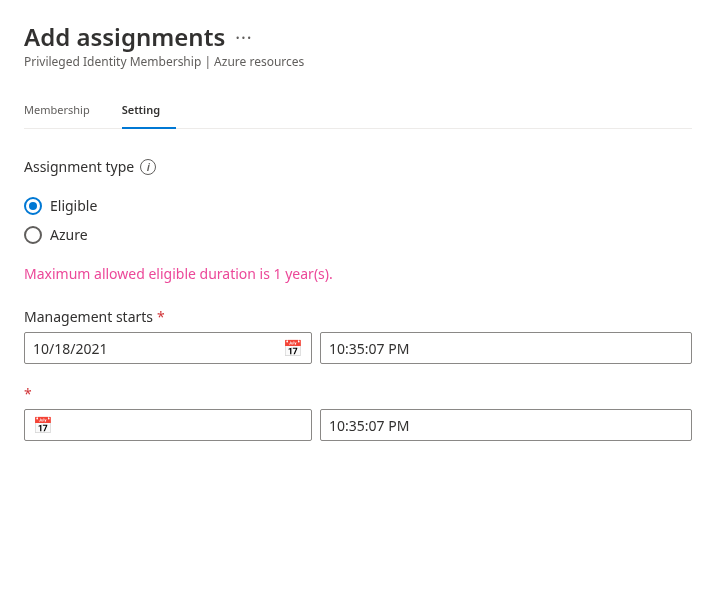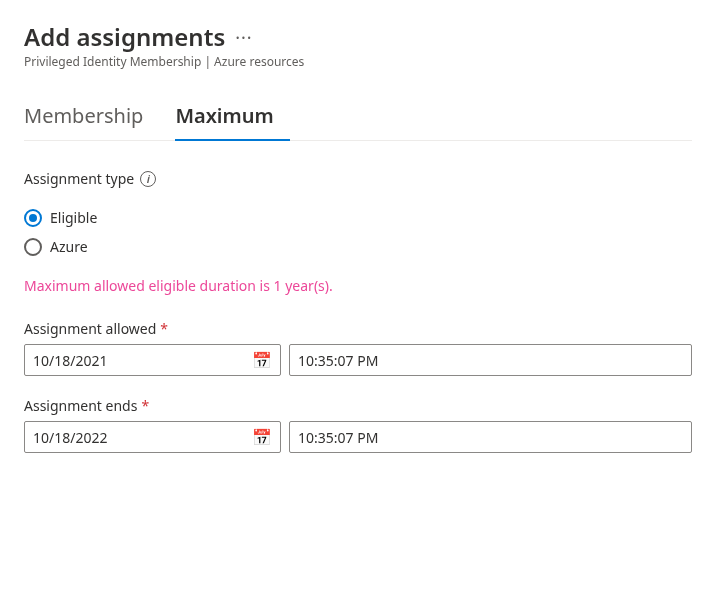--- a/index.html
+++ b/index.html
@@ -44,21 +44,21 @@
     }
 
     .tab-bar {
       display: flex;
       border-bottom: 1px solid #edebe9;
       margin-bottom: 28px;
     }
 
     .tab-item {
       padding: 8px 16px 10px 0;
-      font-size: 20px;
+      font-size: 11px;
       color: #605e5c;
       cursor: pointer;
       margin-right: 16px;
       border-bottom: 2px solid transparent;
       margin-bottom: -1px;
       user-select: none;
     }
 
     .tab-item.active {
       color: #323130;
@@ -166,21 +166,21 @@
       gap: 8px;
     }
 
     .date-input-wrapper {
       display: flex;
       align-items: center;
       border: 1px solid #8a8886;
       border-radius: 2px;
       background: #ffffff;
       flex: 0 0 auto;
-      width: 257px;
+      width: 288px;
       height: 32px;
       padding: 0 8px;
     }
 
     .date-input {
       border: none;
       outline: none;
       font-size: 14px;
       color: #323130;
       flex: 1;
@@ -221,21 +221,21 @@
 
 <div class="page-header">
   <h1 class="page-title">Add assignments</h1>
   <span class="more-options-icon">···</span>
 </div>
 
 <div class="page-subtitle">Privileged Identity Membership | Azure resources</div>
 
 <div class="tab-bar">
   <div class="tab-item">Membership</div>
-  <div class="tab-item active">Maximum</div>
+  <div class="tab-item active">Setting</div>
 </div>
 
 <div class="section-label">
   <span>Assignment type</span>
   <span class="info-icon">i</span>
 </div>
 
 <div class="radio-group">
   <label class="radio-option">
     <div class="radio-outer">
@@ -247,41 +247,39 @@
     <div class="radio-outer empty">
     </div>
     <span class="radio-label">Azure</span>
   </label>
 </div>
 
 <div class="info-text">Maximum allowed eligible duration is 1 year(s).</div>
 
 <div class="field-group">
   <div class="field-label">
-    <span>Assignment allowed</span>
+    <span>Management starts</span>
     <span class="required-star">*</span>
   </div>
   <div class="date-time-row">
     <div class="date-input-wrapper">
       <input class="date-input" type="text" value="10/18/2021" style="">
       <span class="calendar-icon">📅</span>
     </div>
     <div class="time-input-wrapper">
       <input class="time-input" type="text" value="10:35:07 PM" style="">
     </div>
   </div>
 </div>
 
 <div class="field-group">
   <div class="field-label">
-    <span>Assignment ends</span>
     <span class="required-star">*</span>
   </div>
   <div class="date-time-row">
     <div class="date-input-wrapper">
-      <input class="date-input" type="text" value="10/18/2022" style="">
       <span class="calendar-icon">📅</span>
     </div>
     <div class="time-input-wrapper">
       <input class="time-input" type="text" value="10:35:07 PM" style="">
     </div>
   </div>
 </div>
 
 </body></html>

